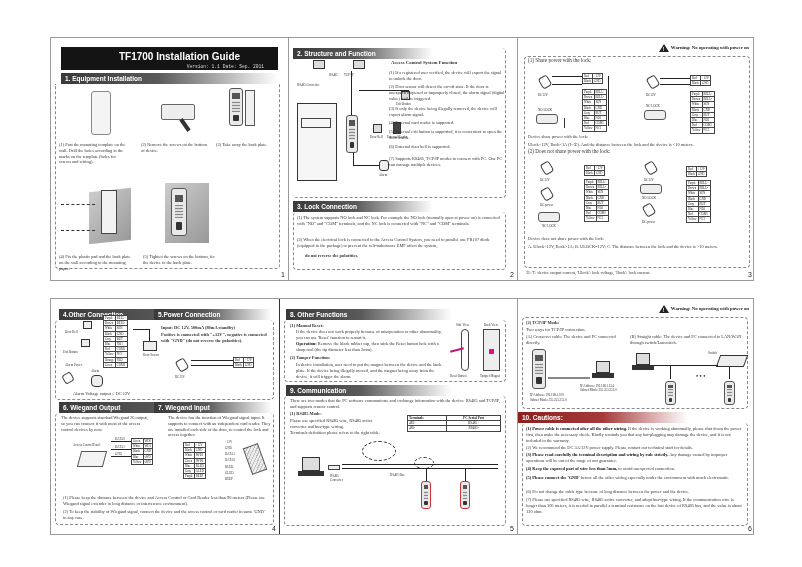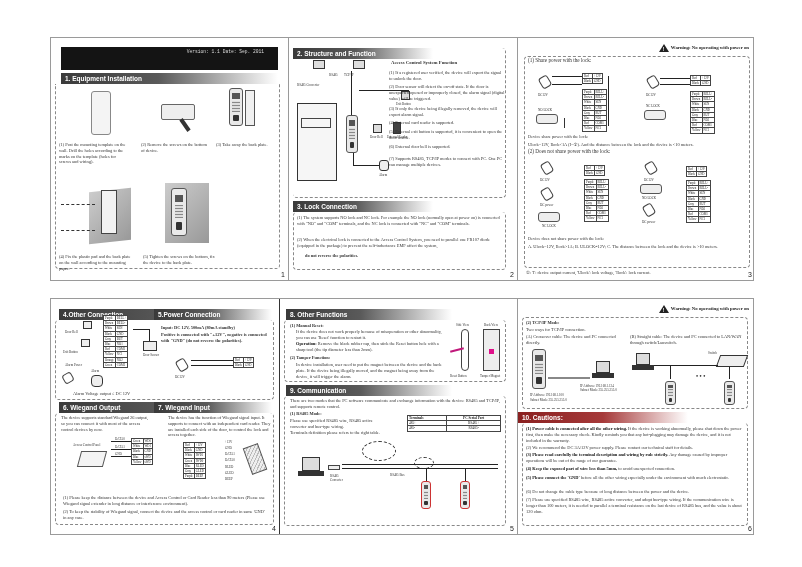--- a/index.html
+++ b/index.html
@@ -29,20 +29,21 @@
 .pc{position:absolute;border:1px solid #333;background:#ddd}
 .mini{position:absolute;font-size:3.2px;color:#333;white-space:nowrap}
 </style>
 </head>
 <body>
 
 <div class="sheet" style="left:50px;top:37px;width:704px;height:244px;">
 
   <div class="panel" style="left:0;width:237px;">
     <div class="title-box" style="left:10px;top:9px;width:217px;height:23px;">
+      <div class="t">TF1700 Installation Guide</div>
       <div class="v">Version: 1.1   Date: Sep. 2011</div>
     </div>
     <div class="hdr" style="left:10px;top:35px;width:217px;">1. Equipment Installation</div>
     <div class="dash" style="left:4px;top:46px;width:225px;height:185px;border-radius:0 0 4px 4px;border-top:none;"></div>
 
     <div class="dev" style="left:40px;top:53px;width:20px;height:44px;background:#f4f4f4;border-color:#888;"></div>
     <div style="position:absolute;left:110px;top:66px;width:34px;height:16px;border:1px solid #666;background:#eee;border-radius:2px;"></div>
     <div style="position:absolute;left:132px;top:80px;width:4px;height:14px;background:#333;transform:rotate(-35deg);"></div>
     <div class="dev" style="left:178px;top:50px;width:14px;height:38px;">
         <div class="scr"></div>

